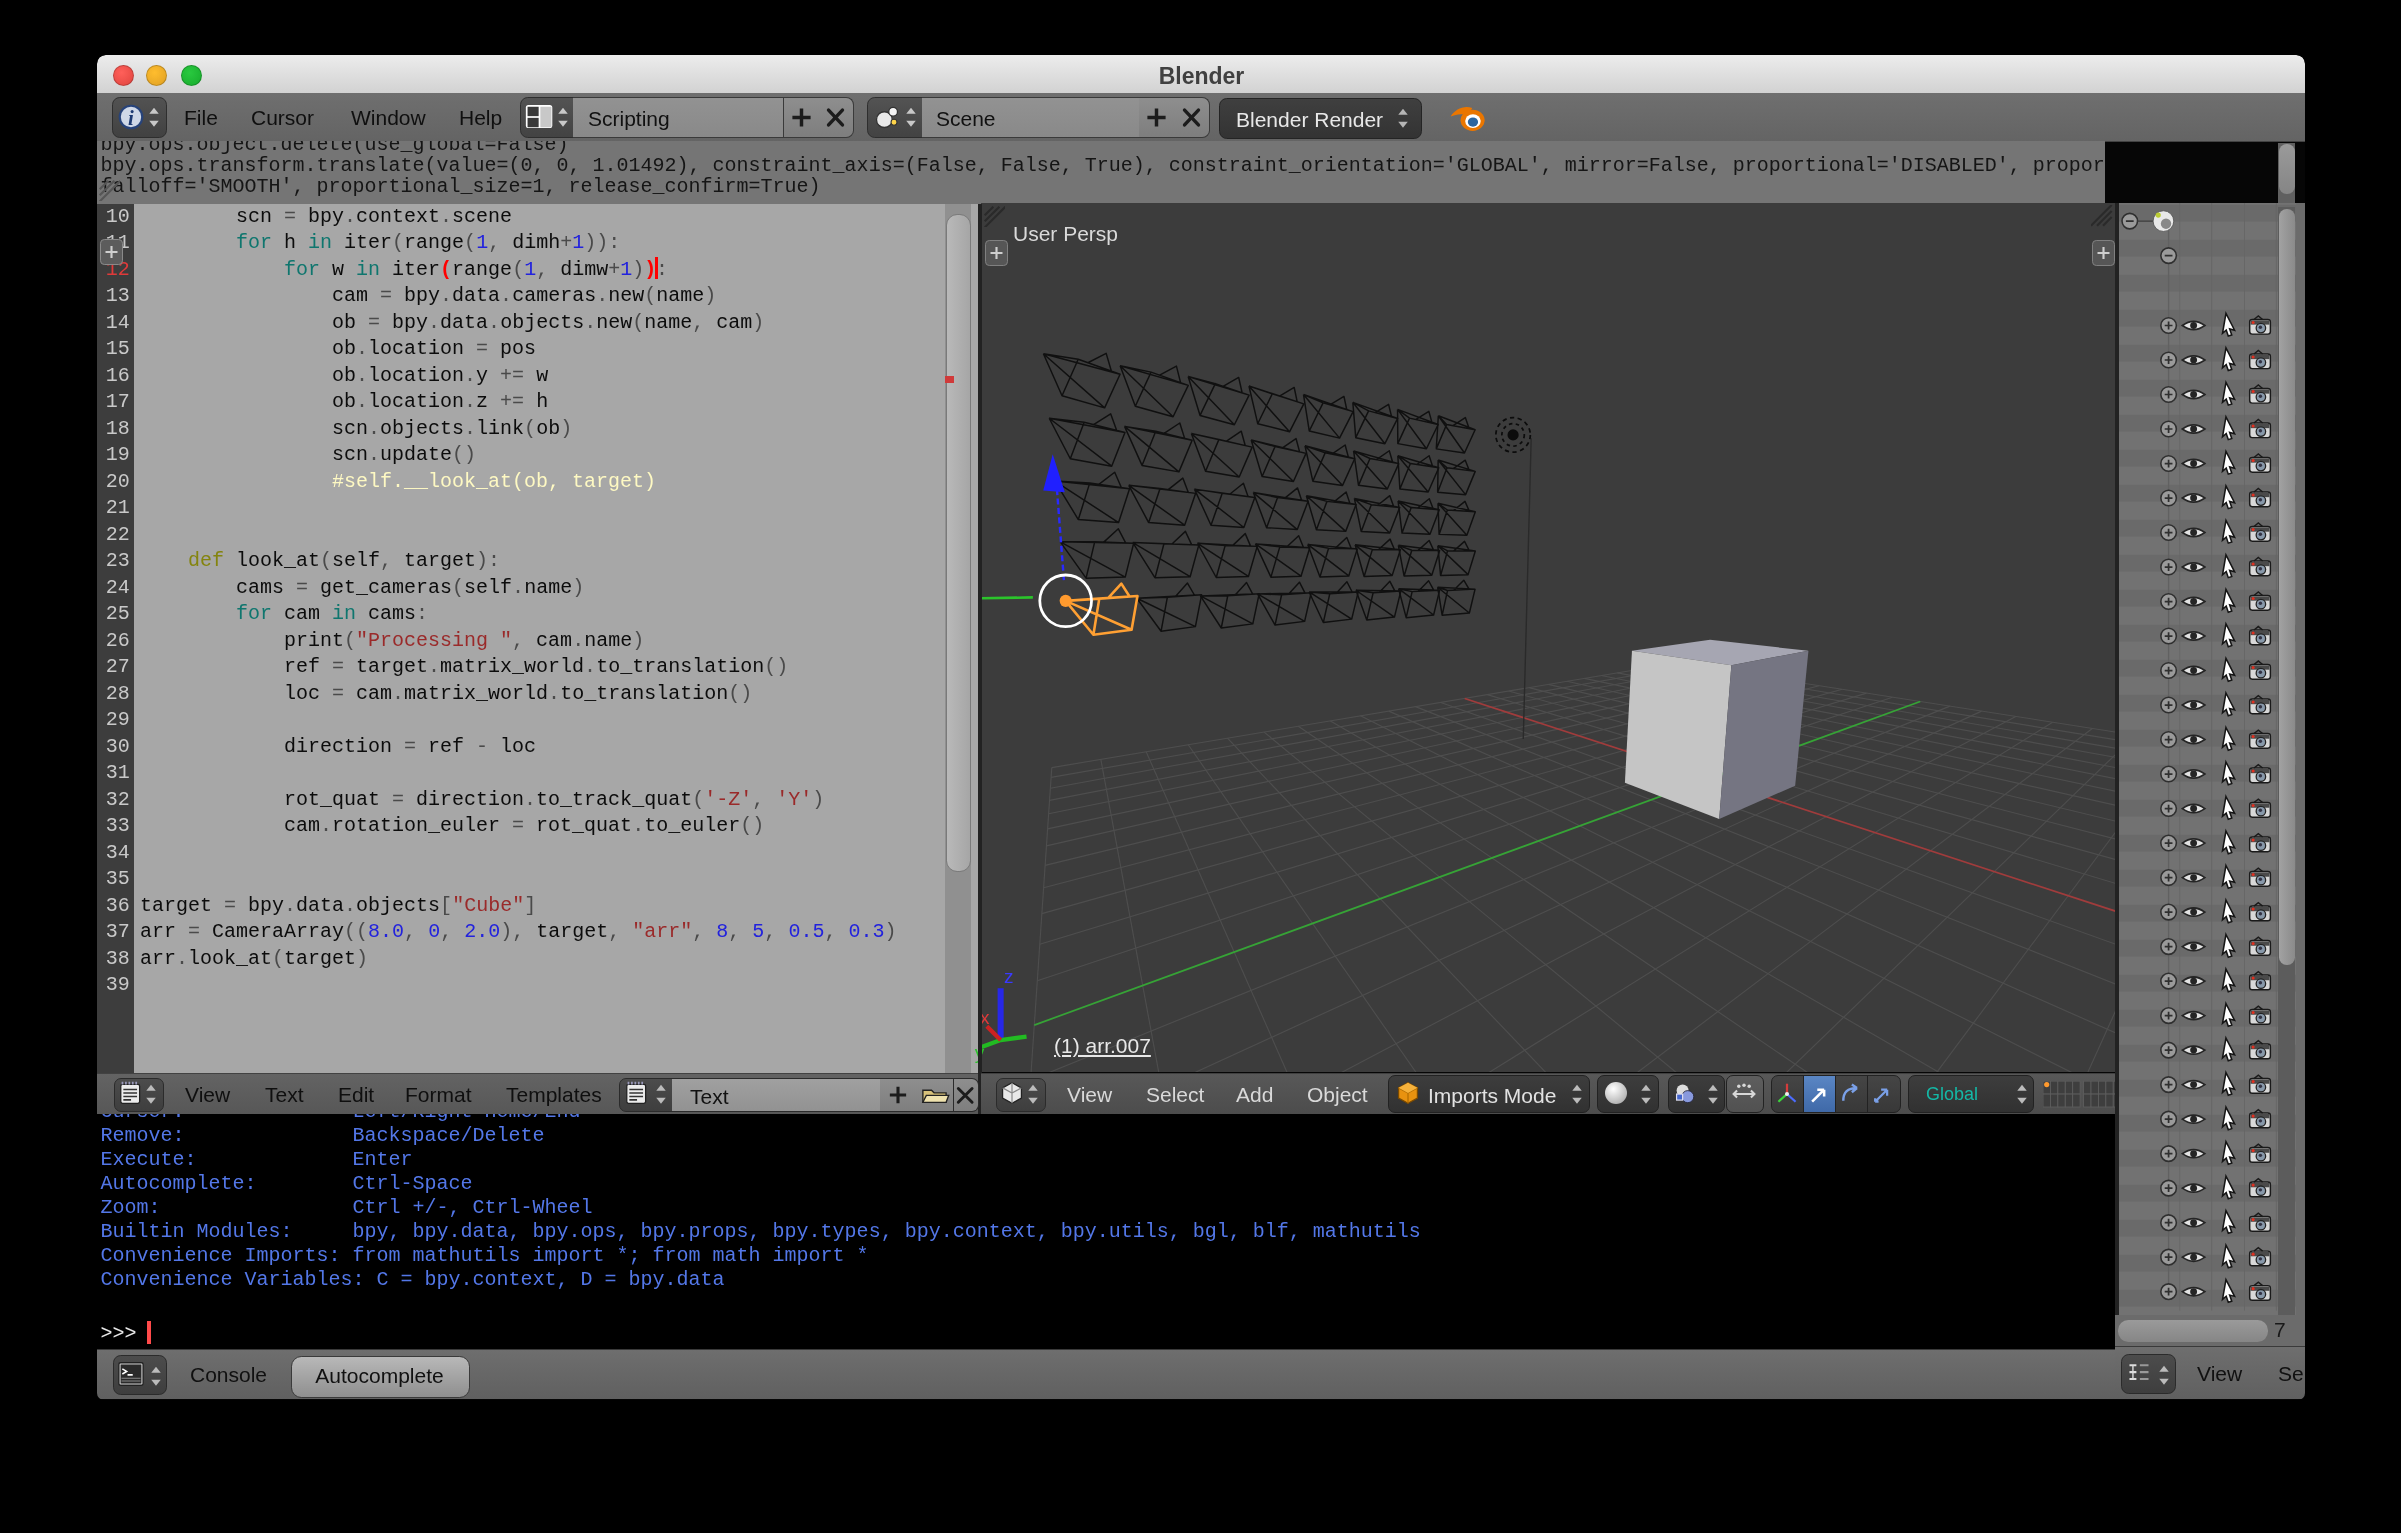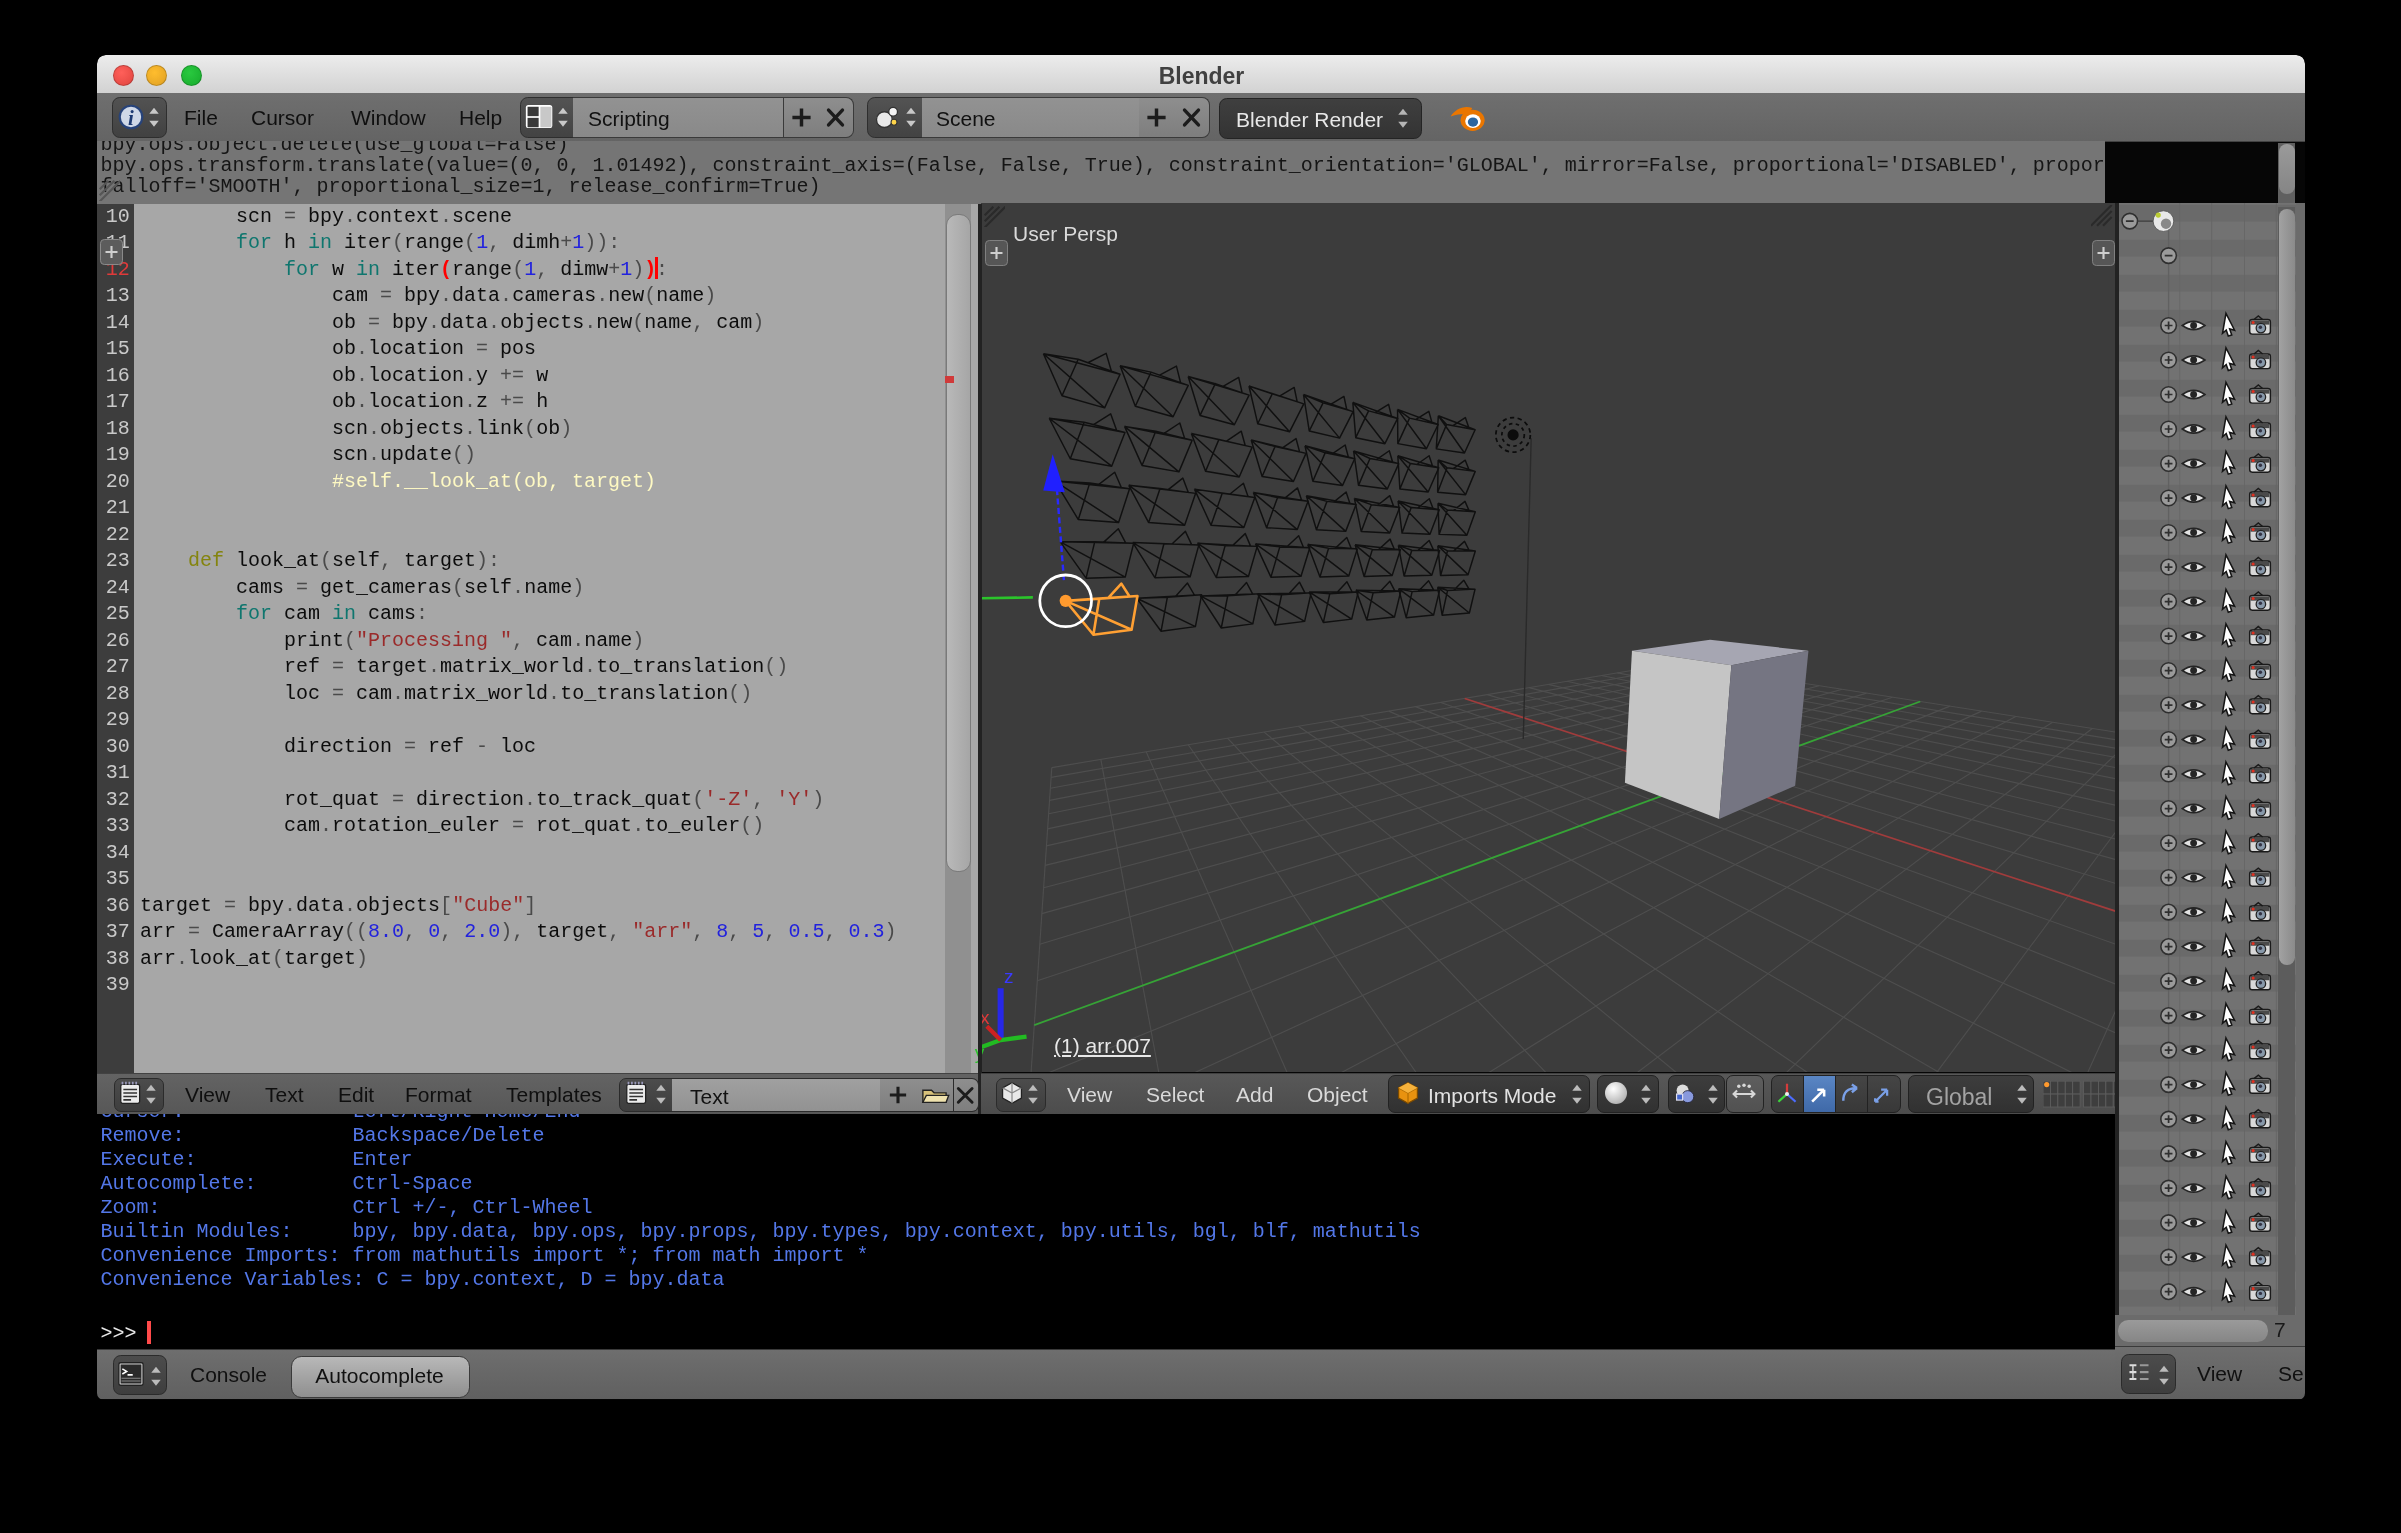--- a/index.html
+++ b/index.html
@@ -430,21 +430,21 @@
       </svg>
 <div style="position:absolute;left:1738px;top:1020px;width:32px;height:36px;background:linear-gradient(#454545,#383838);border:1.3px solid #222"></div>
 <svg width="24" height="26" viewBox="0 0 28 30" style="position:absolute;left:1742px;top:1026px">
         <path d="M5,23 Q5,8 21,8 M21,8 L15,4 M21,8 L15,13" fill="none" stroke="#7aa0e8" stroke-width="2.8"></path>
       </svg>
 <div style="position:absolute;left:1770px;top:1020px;width:32px;height:36px;background:linear-gradient(#454545,#383838);border:1.3px solid #222;border-radius:0 7px 7px 0"></div>
 <svg width="24" height="26" viewBox="0 0 28 30" style="position:absolute;left:1773px;top:1026px">
         <path d="M6,24 L20,10 M20,10 L13,10 M20,10 L20,17 M6,24 L10,24 M6,24 L6,20" fill="none" stroke="#7aa0e8" stroke-width="2.6"></path>
       </svg>
 <div style="position:absolute;left:1811px;top:1020px;width:124px;height:36px;background:linear-gradient(#3d3d3d,#313131);border:1.3px solid #222;border-radius:7px"></div>
-<div style="position:absolute;left:1829px;top:1029px;width:78px;height:22.4px;color:#a3a3a3;font-size:23px">Global</div>
+<div style="position:absolute;left:1829px;top:1029px;width:78px;height:22.4px;color:#14b8a6;font-size:18px">Global</div>
 <svg width="14" height="22.4" viewBox="-8 -13 16 26" style="position:absolute;left:1918px;top:1028px">
         <path d="M0,-11 L5.5,-4 L-5.5,-4 Z" fill="#bbb"></path>
         <path d="M0,11 L5.5,4 L-5.5,4 Z" fill="#bbb"></path>
       </svg>
 <svg width="82" height="27" viewBox="0 0 95 31" style="position:absolute;left:1946px;top:1026px">
         <rect x="0.0" y="0" width="8.6" height="15" fill="#3e3e3e" stroke="#5e5e5e" stroke-width="1"></rect>
         <rect x="8.6" y="0" width="8.6" height="15" fill="#3e3e3e" stroke="#5e5e5e" stroke-width="1"></rect>
         <rect x="17.2" y="0" width="8.6" height="15" fill="#3e3e3e" stroke="#5e5e5e" stroke-width="1"></rect>
         <rect x="25.8" y="0" width="8.6" height="15" fill="#3e3e3e" stroke="#5e5e5e" stroke-width="1"></rect>
         <rect x="34.4" y="0" width="8.6" height="15" fill="#3e3e3e" stroke="#5e5e5e" stroke-width="1"></rect>

